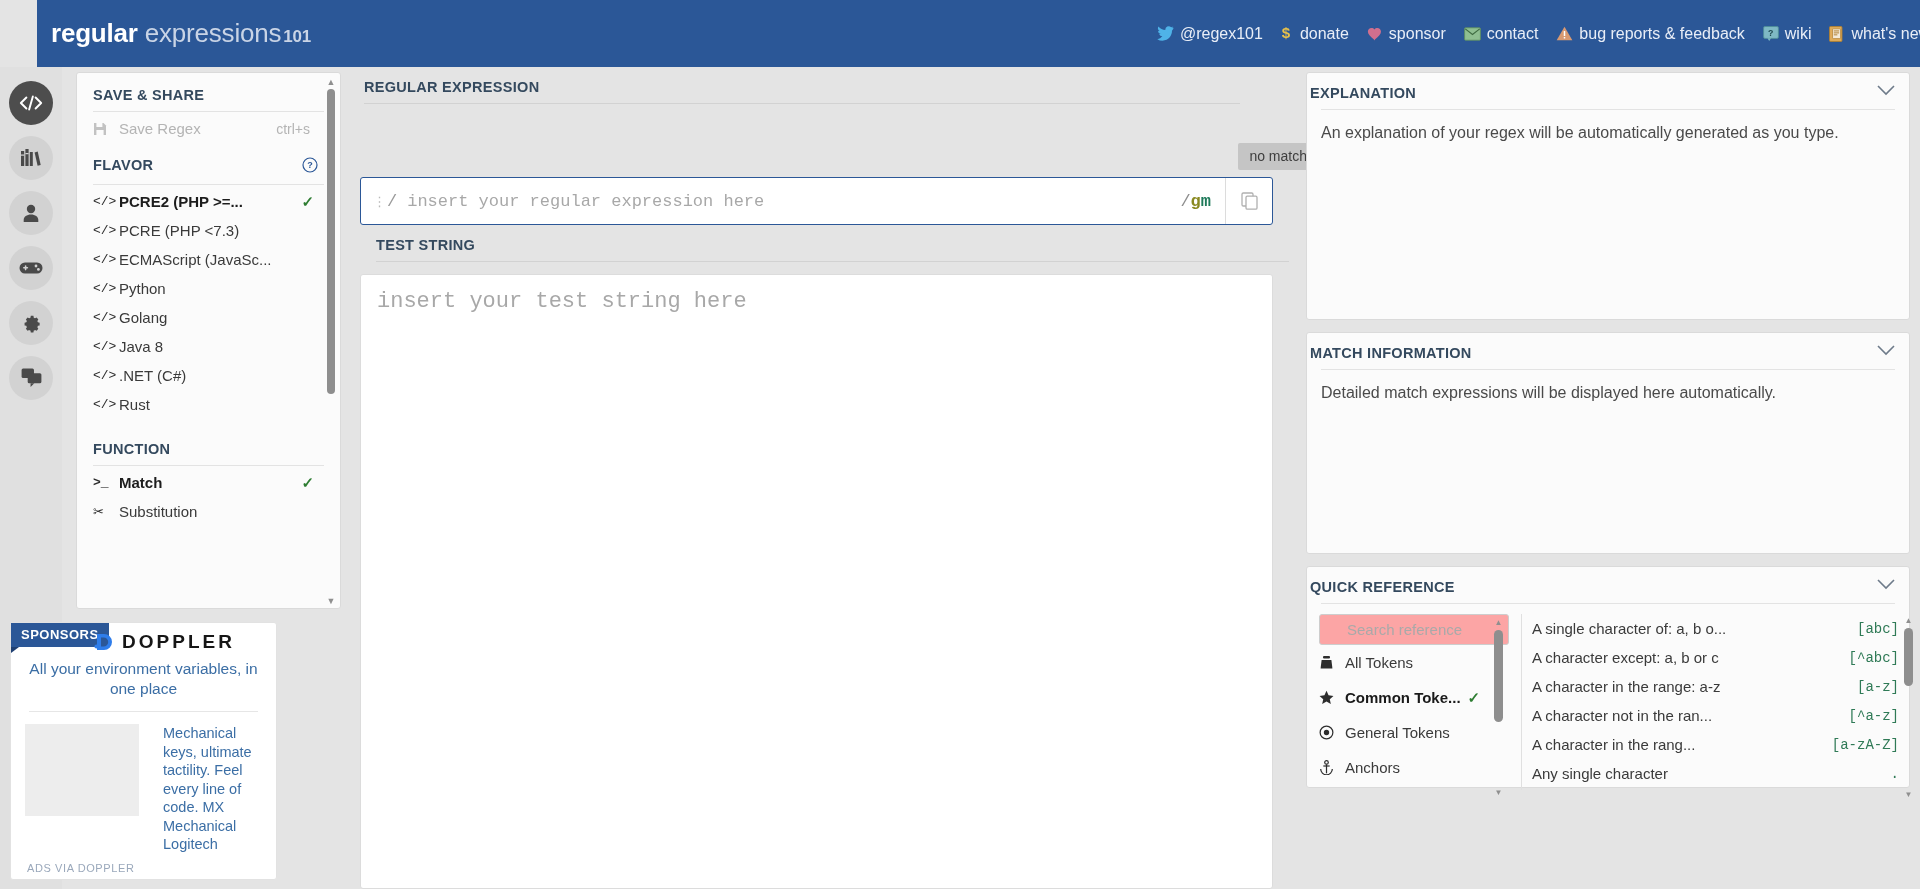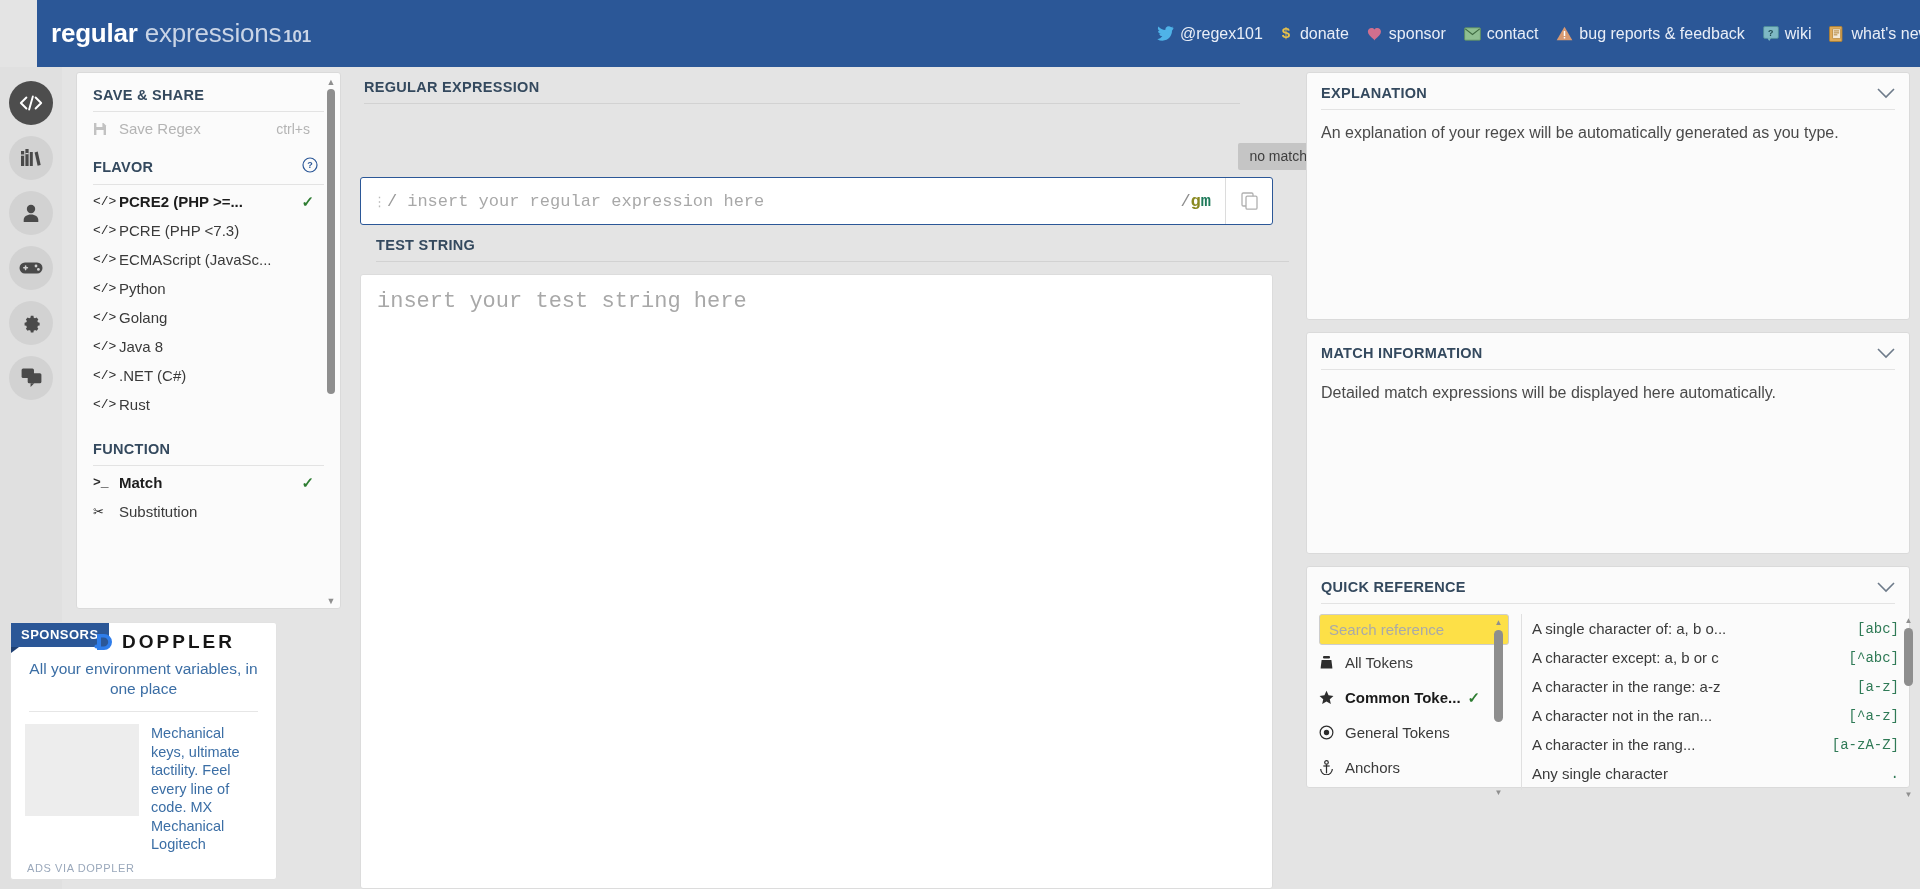--- a/index.html
+++ b/index.html
@@ -63,21 +63,21 @@
     width: 265px; height: 537px;
     background: #fbfbfb;
     border: 1px solid #dadada;
     border-radius: 3px;
     overflow: hidden;
   }
   .sec-title {
     font-size: 14.5px; font-weight: 700; color: #34495e;
     letter-spacing: 0.3px;
     padding: 14px 0 8px 16px;
-    display: flex; align-items: center; justify-content: space-between;
+    display: flex; align-items: flex-start; justify-content: space-between;
   }
   .sec-title .help { margin-right: 22px; color: #2b5797; cursor: pointer; }
   .sec-rule { height: 1px; background: #e3e3e3; margin: 0 16px 2px 16px; }
 
   .row {
     display: flex; align-items: center;
     height: 29px; padding-left: 16px; padding-right: 12px;
     font-size: 15px; color: #3a3a3a; cursor: pointer;
   }
   .row .ri { width: 26px; flex: 0 0 26px; color: #2d2d2d; font-size: 13px;
@@ -133,21 +133,21 @@
     width: 22px; height: 22px; margin-right: 8px; position: relative;
   }
   #doppler-name { font-size: 19px; font-weight: 700; letter-spacing: 3px; color:#161616; }
   #sponsor-tagline {
     text-align:center; color:#3b6ea5; font-size:15.5px;
     line-height:20px; padding: 6px 16px 10px 16px;
   }
   #sponsor-div { height:1px; background:#e6e6e6; margin: 2px 18px 12px 18px; }
   #ad-row { display:flex; padding: 0 14px; }
   #ad-img { width: 114px; height: 92px; background:#ededed; flex:0 0 114px; }
-  #ad-text { font-size: 14.5px; line-height: 18.5px; color:#3b6ea5; padding-left: 12px; }
+  #ad-text { font-size: 14.5px; line-height: 18.5px; color:#3b6ea5; padding-left: 24px; }
   #ads-via { font-size: 11px; color:#9aa8bb; letter-spacing:0.6px; padding: 8px 0 0 16px; }
 
   
   #center { position: absolute; left: 360px; top: 67px; width: 958px; height: 822px; }
   .col-head {
     display:flex; align-items:flex-end; justify-content:space-between;
     padding: 12px 0 0 4px;
   }
   .col-title { font-size: 14.5px; font-weight:700; color:#34495e; letter-spacing:0.3px; }
   #re-head-rule { height:1px; background:#d2d2d2; margin-top:8px; width: 876px; }
@@ -193,37 +193,37 @@
     font-family:"Liberation Mono", monospace; font-size:22px; color:#a8a8a8;
   }
 
   
   #right { position:absolute; left: 1306px; top: 72px; width: 604px; }
   .panel {
     background:#fbfbfb; border:1px solid #dadada; border-radius:3px;
     margin-bottom: 12px; position: relative;
   }
   .panel-head {
-    display:flex; align-items:center; justify-content:space-between;
-    padding: 12px 14px 8px 14px;
+    display:flex; justify-content:space-between;
+    padding: 12px 14px 8px 3px;
   }
   .panel-title { font-size: 14.5px; font-weight:700; color:#34495e; letter-spacing:0.3px; }
   .chev { color:#6e7b8a; cursor:pointer; display:flex; }
   .panel-rule { height:1px; background:#e3e3e3; margin: 0 14px; }
   .panel-body { padding: 12px 14px 14px 14px; font-size:16px; color:#4a4a4a; line-height:21px; }
   #p-explanation { height: 248px; }
   #p-matchinfo { height: 222px; }
   #p-quickref { height: 222px; }
 
   #qr-wrap { display:flex; padding: 10px 0 0 0; height: 186px; }
   #qr-left { width: 210px; flex:0 0 210px; padding-left:12px; position:relative; }
   #qr-search {
     width: 190px; height: 31px;
-    border:1px solid #cdcdcd; border-radius:3px; background:#fde047;
-    font-size:15px; color:#555; padding: 0 9px;
+    border:1px solid #cdcdcd; border-radius:3px; background:#fca5a5;
+    font-size:15px; color:#555; padding: 0 27px;
     font-family:"Liberation Sans", sans-serif; outline:none;
   }
   #qr-search::placeholder { color:#a9a9a9; }
   .qr-cat {
     display:flex; align-items:center; height:35px;
     font-size:15px; color:#3a3a3a; cursor:pointer;
   }
   .qr-cat .qi { width:26px; flex:0 0 26px; display:flex; align-items:center; color:#2d2d2d; }
   .qr-cat.sel { font-weight:700; color:#1a1a1a; }
   .qr-cat .qtick { color:#2e7d32; margin-left:7px; font-weight:700; }

